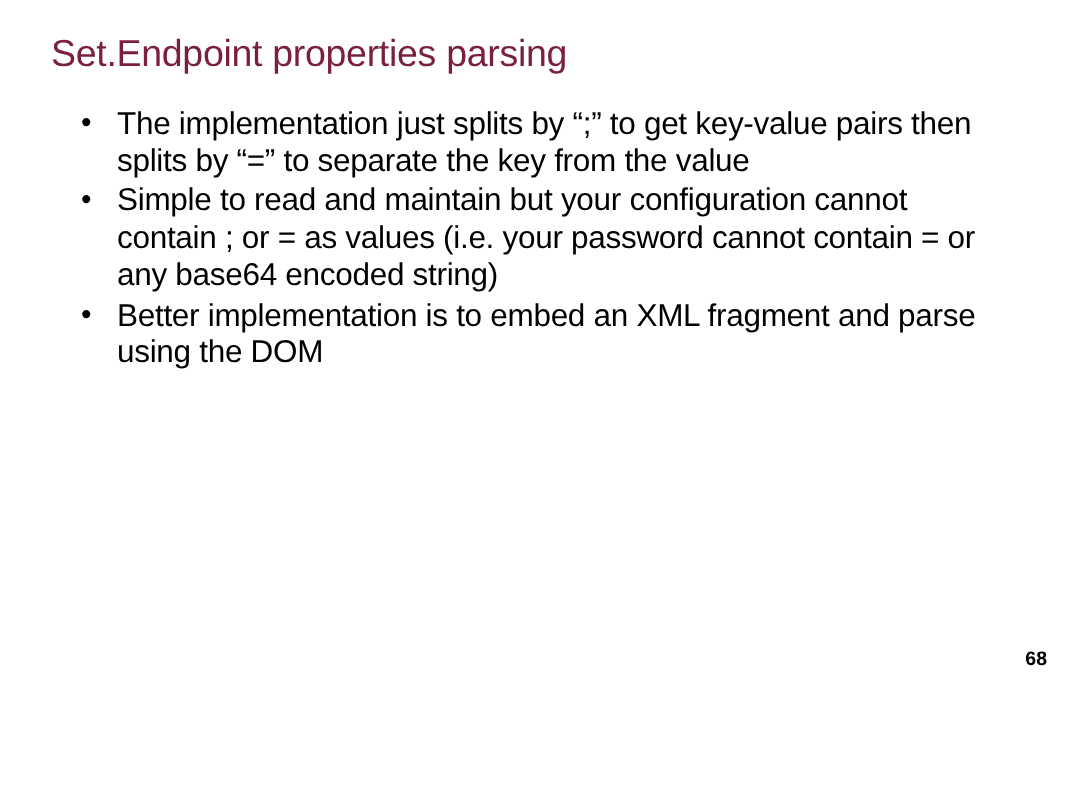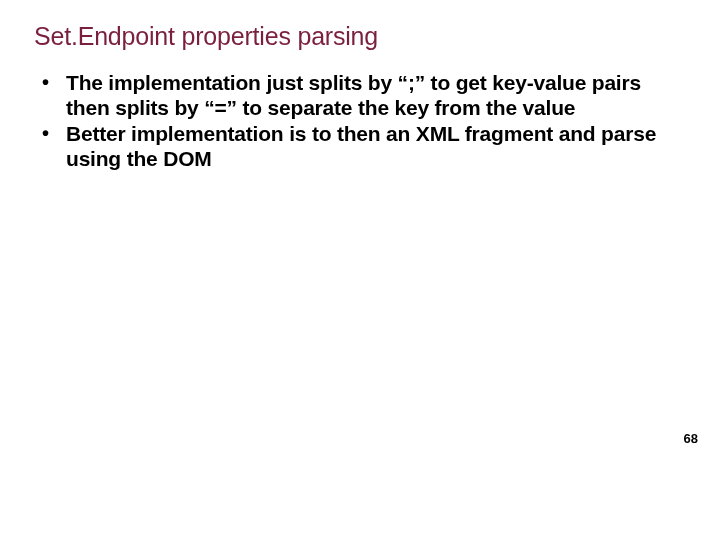--- a/index.html
+++ b/index.html
@@ -22,23 +22,22 @@
   .title {
     color: #7a1f3d;
     font-size: 25px;
     font-weight: 400;
     letter-spacing: -0.2px;
     line-height: 1.15;
     margin: 0 0 20px 0;
   }
   ul.bullets {
     list-style: none;
-    margin: 0;
+    margin: 12px;
     padding: 0 4px 0 2px;
-    font-weight: bold;
   }
   ul.bullets > li {
     position: relative;
     padding-left: 30px;
     font-size: 21px;
     color: #000;
     line-height: 1.18;
     margin-bottom: 2px;
     letter-spacing: -0.2px;
   }
@@ -60,16 +59,17 @@
     font-weight: bold;
   }
 </style>
 </head>
 <body>
 
 <div class="slide">
   <h1 class="title">Set.Endpoint properties parsing</h1>
   <ul class="bullets">
     <li>The implementation just splits by “;” to get key-value pairs then splits by “=” to separate the key from the value</li>
-    <li>Better implementation is to then an XML fragment and parse using the DOM</li>
+    <li>Simple to read and maintain but your configuration cannot contain ; or = as values (i.e. your password cannot contain = or any base64 encoded string)</li>
+    <li>Better implementation is to embed an XML fragment and parse using the DOM</li>
   </ul>
   <div class="page-num">68</div>
 </div>
 
 </body></html>

